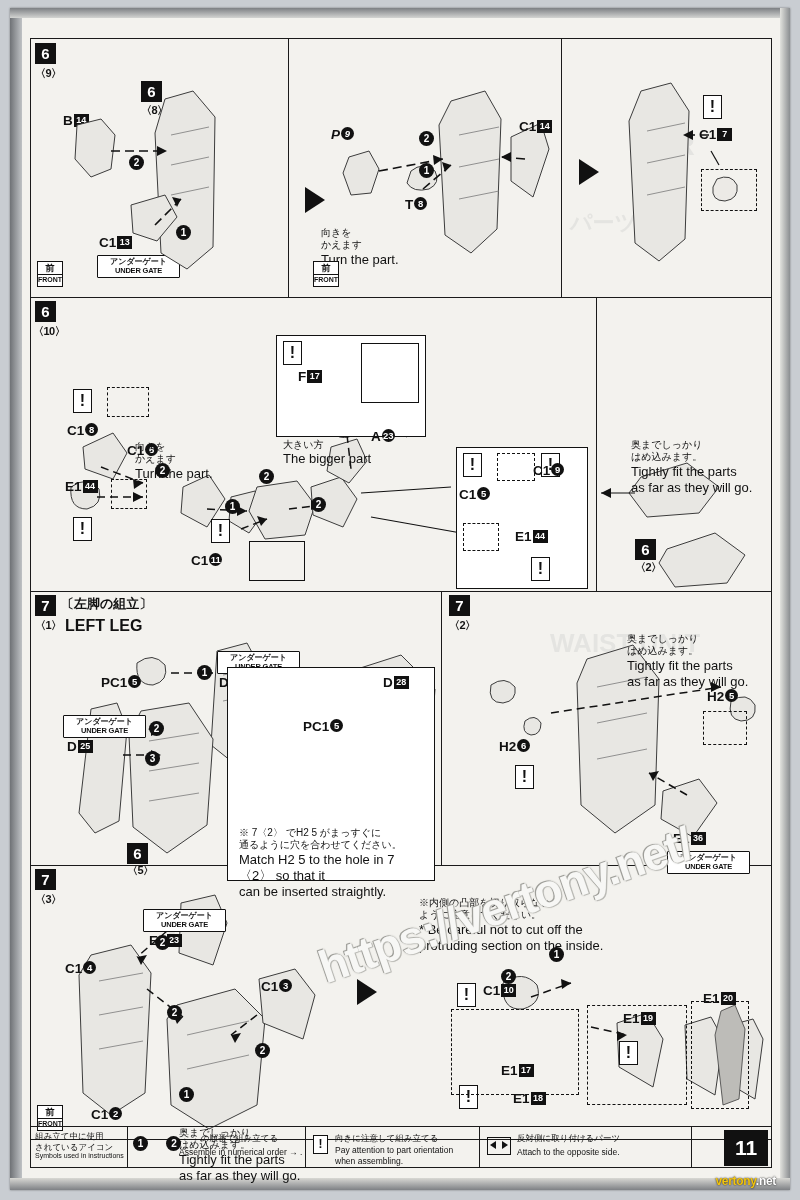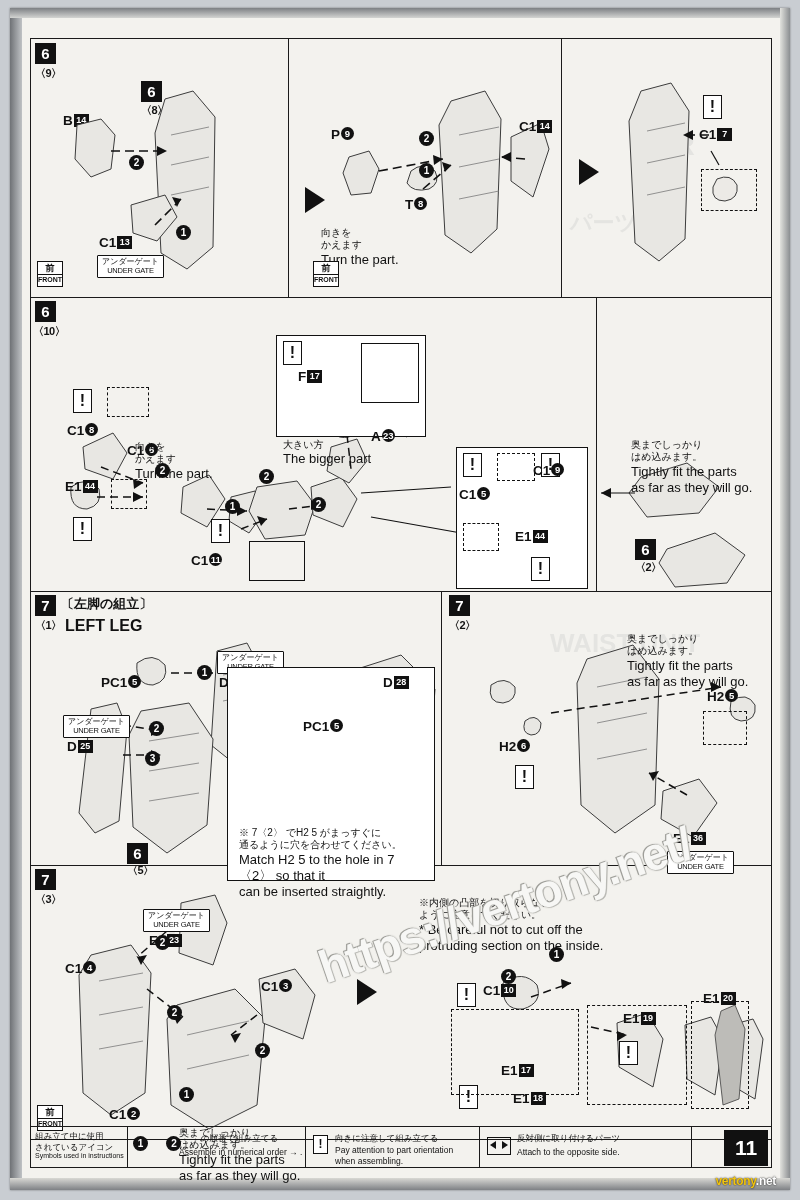--- a/index.html
+++ b/index.html
@@ -64,21 +64,21 @@
 
   
   .ord{
     position:absolute;width:15px;height:15px;border-radius:50%;background:#111;color:#fff;
     font-size:10px;font-weight:bold;text-align:center;line-height:15px;
   }
 
   
   .gate{
     position:absolute;border:1.3px solid #111;background:#fff;border-radius:1px;
-    padding:1px 4px;font-size:8px;font-weight:normal;color:#111;text-align:center;line-height:1.15;
+    padding:1px 12px;font-size:8px;font-weight:bold;color:#111;text-align:center;line-height:1.15;
     white-space:nowrap;
   }
   .gate .en{font-size:7.5px;letter-spacing:-.2px;}
 
   
   .front{
     position:absolute;width:26px;height:26px;border:1.4px solid #111;background:#fff;
     text-align:center;font-size:8px;font-weight:bold;color:#111;line-height:1.05;padding-top:2px;
     box-sizing:border-box;
   }
@@ -192,21 +192,21 @@
         <polygon points="470,118 480,113 480,123"></polygon>
         <polygon points="652,96 662,91 662,101"></polygon>
       </g>
     </svg>
 
     <div class="ord" style="left:145px;top:186px;">1</div>
     <div class="ord" style="left:98px;top:116px;">2</div>
     <div class="ord" style="left:388px;top:92px;">2</div>
     <div class="ord" style="left:388px;top:124px;">1</div>
 
-    <div class="part" style="left:300px;top:88px;">P<span class="num">9</span></div>
+    <div class="part" style="left:300px;top:88px;font-style:italic;">P<span class="num">9</span></div>
     <div class="part" style="left:374px;top:158px;">T<span class="num">8</span></div>
     <div class="part" style="left:488px;top:80px;">C1<span class="numsq">14</span></div>
     <div class="part" style="left:668px;top:88px;">C1<span class="numsq">7</span></div>
 
     <div class="excl" style="left:672px;top:56px;">!</div>
     <div class="dashbox" style="left:670px;top:130px;width:54px;height:40px;"></div>
     <svg width="740" height="258" style="pointer-events:none">
       <g fill="#eceae6" stroke="#3c3c3c" stroke-width="1">
         <path d="M686 140 q14 -6 20 6 q2 14 -12 16 q-14 0 -12 -14 z"></path>
       </g>
@@ -466,21 +466,21 @@
         <path d="M690 146 l14 -6 l10 24 l-6 70 l-16 6 l-8 -70 z"></path>
       </g>
     </svg>
 
     <div class="part" style="left:118px;top:894px;">E1<span class="numsq">23</span></div>
     <div class="gate" style="left:112px;top:870px;">
       <span>アンダーゲート</span><br><span class="en">UNDER GATE</span>
     </div>
     <div class="part" style="left:34px;top:922px;">C1<span class="num">4</span></div>
     <div class="part" style="left:230px;top:940px;">C1<span class="num">3</span></div>
-    <div class="part" style="left:78px;top:1068px;">C1<span class="num">2</span></div>
+    <div class="part" style="left:60px;top:1068px;">C1<span class="num">2</span></div>
     <div class="ord" style="left:124px;top:896px;">2</div>
     <div class="ord" style="left:136px;top:966px;">2</div>
     <div class="ord" style="left:148px;top:1048px;">1</div>
     <div class="ord" style="left:224px;top:1004px;">2</div>
 
     <div class="note" style="left:388px;top:846px;">
       <span class="jp">※内側の凸部を切り取らない
 ように注意してください。</span>
       <span class="en">* Be careful not to cut off the
 protruding section on the inside.</span>

